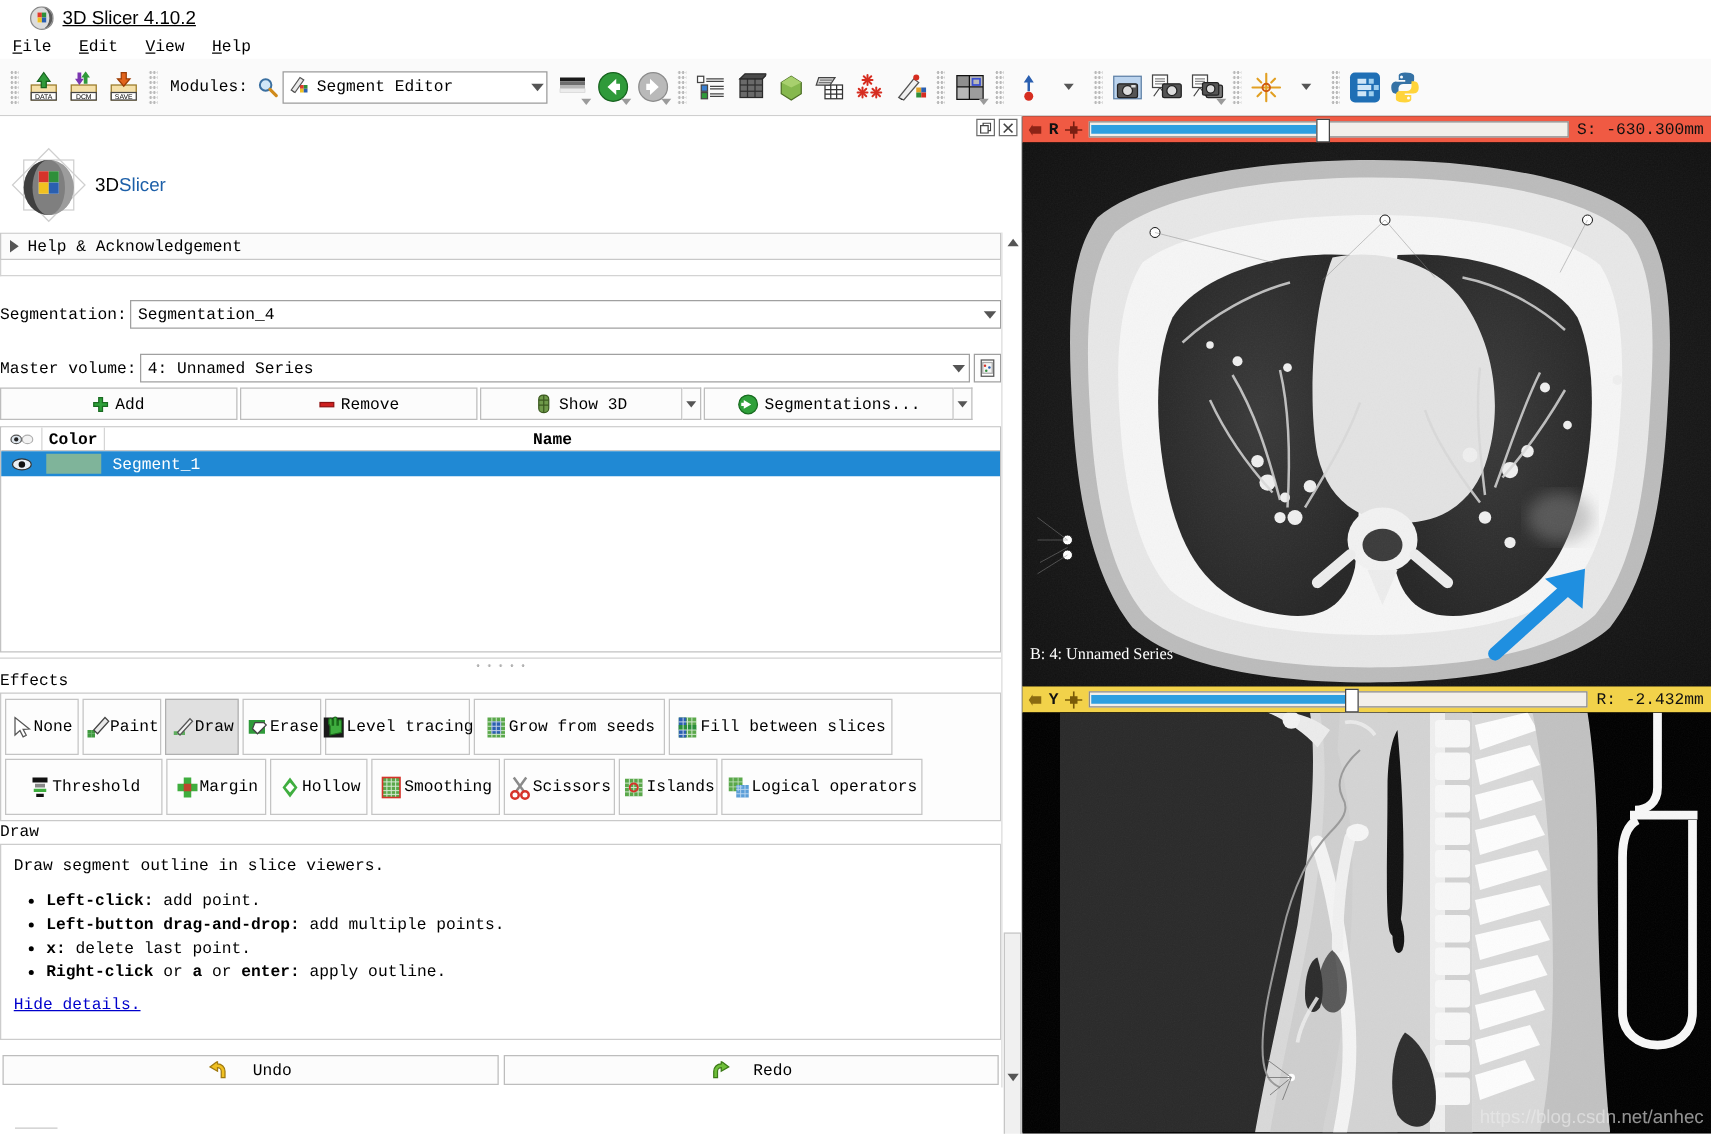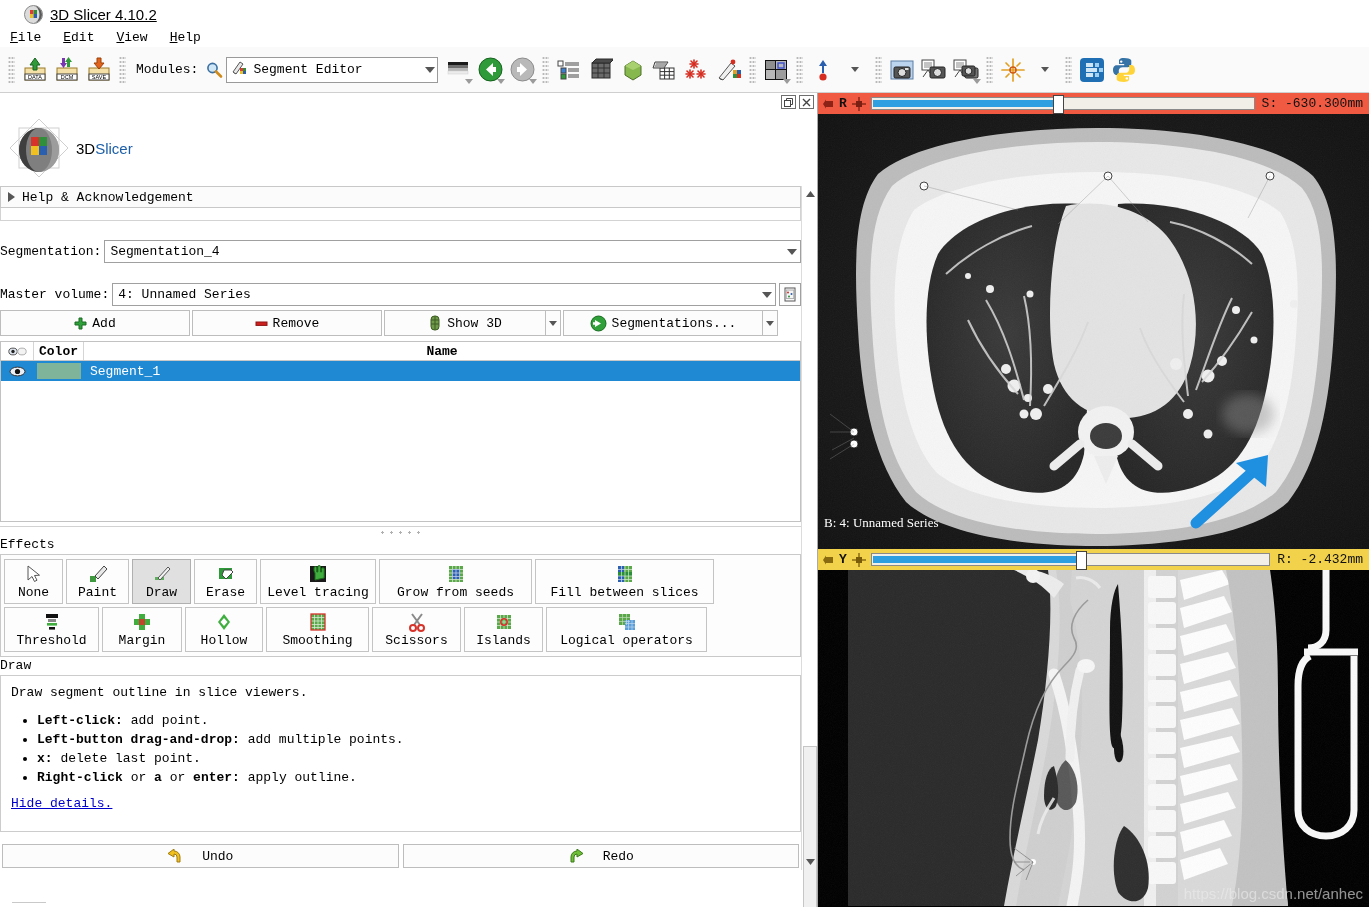--- a/index.html
+++ b/index.html
@@ -97,21 +97,21 @@
   #splitter .dots{ width:46px;height:4px;
     background-image:radial-gradient(circle,#b0b0b0 1px, transparent 1.2px);
     background-size:9px 5px;}
 
   .sectionlabel{ font-size:13px; margin-top:1px; }
 
   #effectsbox{ border:1px solid #c9c9c9; background:#fdfdfd; padding:4px 3px; margin-top:2px;}
   .effrow{ display:flex; gap:3px; }
   .effrow + .effrow{ margin-top:3px; }
   .eff{ border:1px solid #c4c4c4; background:#fdfdfd; height:45px;
-    display:flex; flex-direction:column; align-items:center; justify-content:center;
+    display:flex; flex-direction:row; align-items:center; justify-content:center;
     font-size:13px; padding:0 6px; cursor:pointer;}
   .eff.sel{ background:#e0e0e0; border-color:#b0b0b0;}
   .eff .ei{ height:22px; display:flex;align-items:center;justify-content:center;}
   .eff .el{ line-height:15px; white-space:nowrap;}
 
   #helpbox{ border:1px solid #ccc; background:#fff; margin-top:2px; padding:8px 10px;
     font-size:13px; line-height:18px; height:157px;}
   #helpbox ul{ margin:10px 0 8px 26px; }
   #helpbox li{ list-style:disc; margin-bottom:1px;}
   #helpbox b{ font-weight:bold;}
@@ -663,21 +663,21 @@
                     <line x1="3" y1="5.5" x2="17" y2="5.5"></line>
                       <line x1="3" y1="12" x2="17" y2="12"></line>
                       <line x1="3" y1="15.5" x2="17" y2="15.5"></line>
                     </g>
                   </svg>
                 </span>
               <span class="el">Fill between slices</span>
               </span>
           </div>
           <div class="effrow">
-            <span class="eff" style="width:95px">
+            <span class="eff" style="width:126px">
               <span class="ei">
                 <svg width="20" height="20" viewBox="0 0 20 20">
                   <rect x="4" y="2" width="12" height="4" fill="#111"></rect>
                   <rect x="6" y="7" width="8" height="3" fill="#888"></rect>
                   <rect x="5" y="11" width="10" height="2.6" fill="#3fae3f"></rect>
                   <rect x="7" y="15" width="6" height="2.6" fill="#111"></rect>
                   </svg>
                 </span>
               <span class="el">Threshold</span>
               </span>

